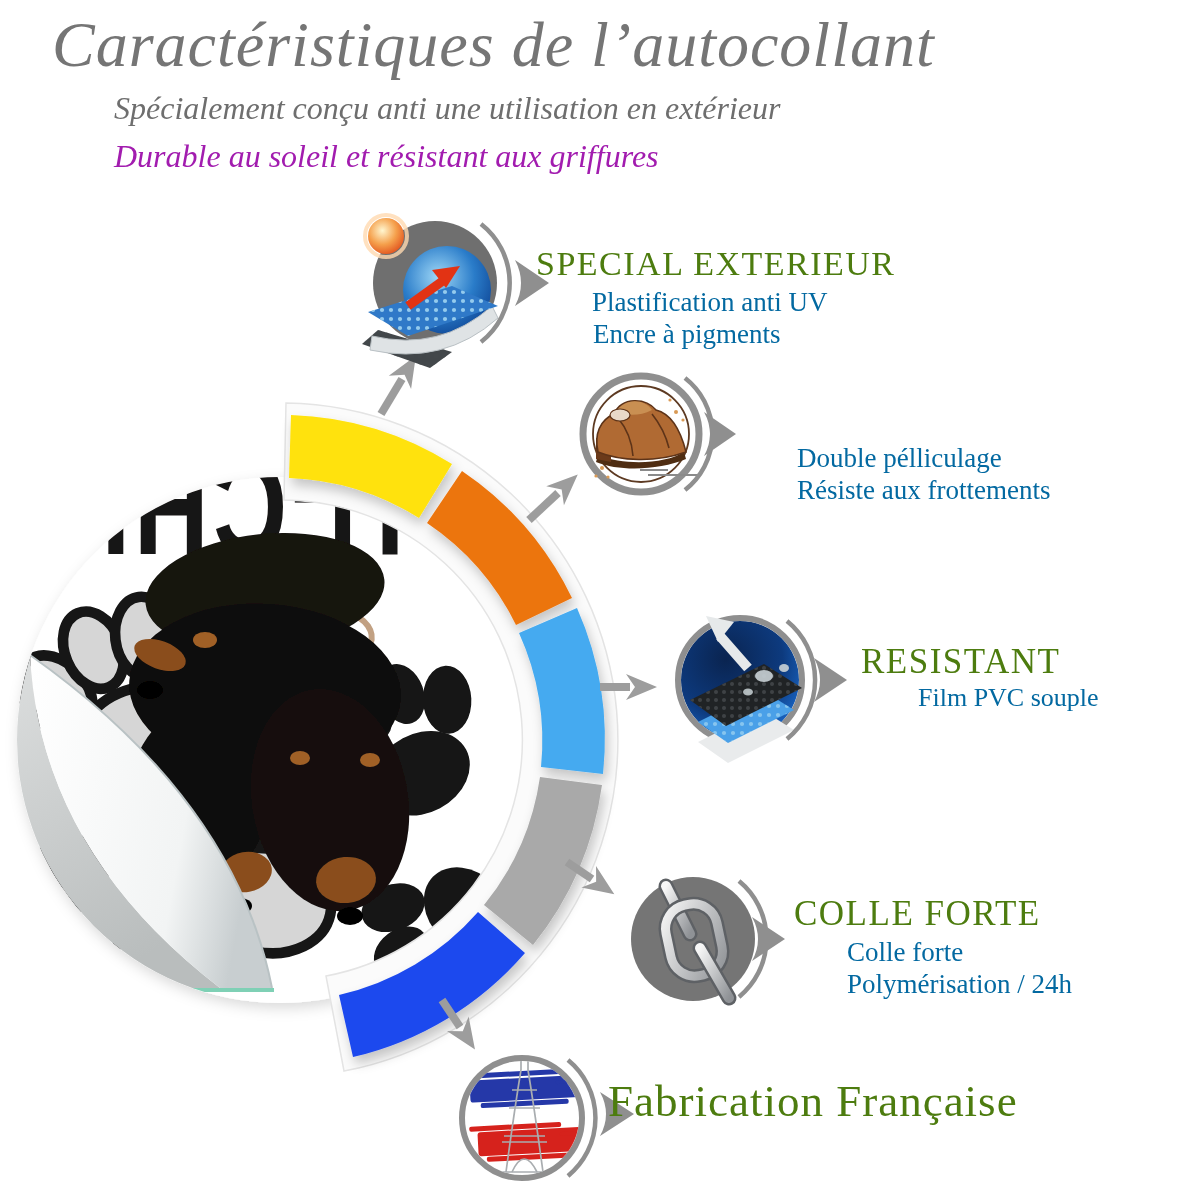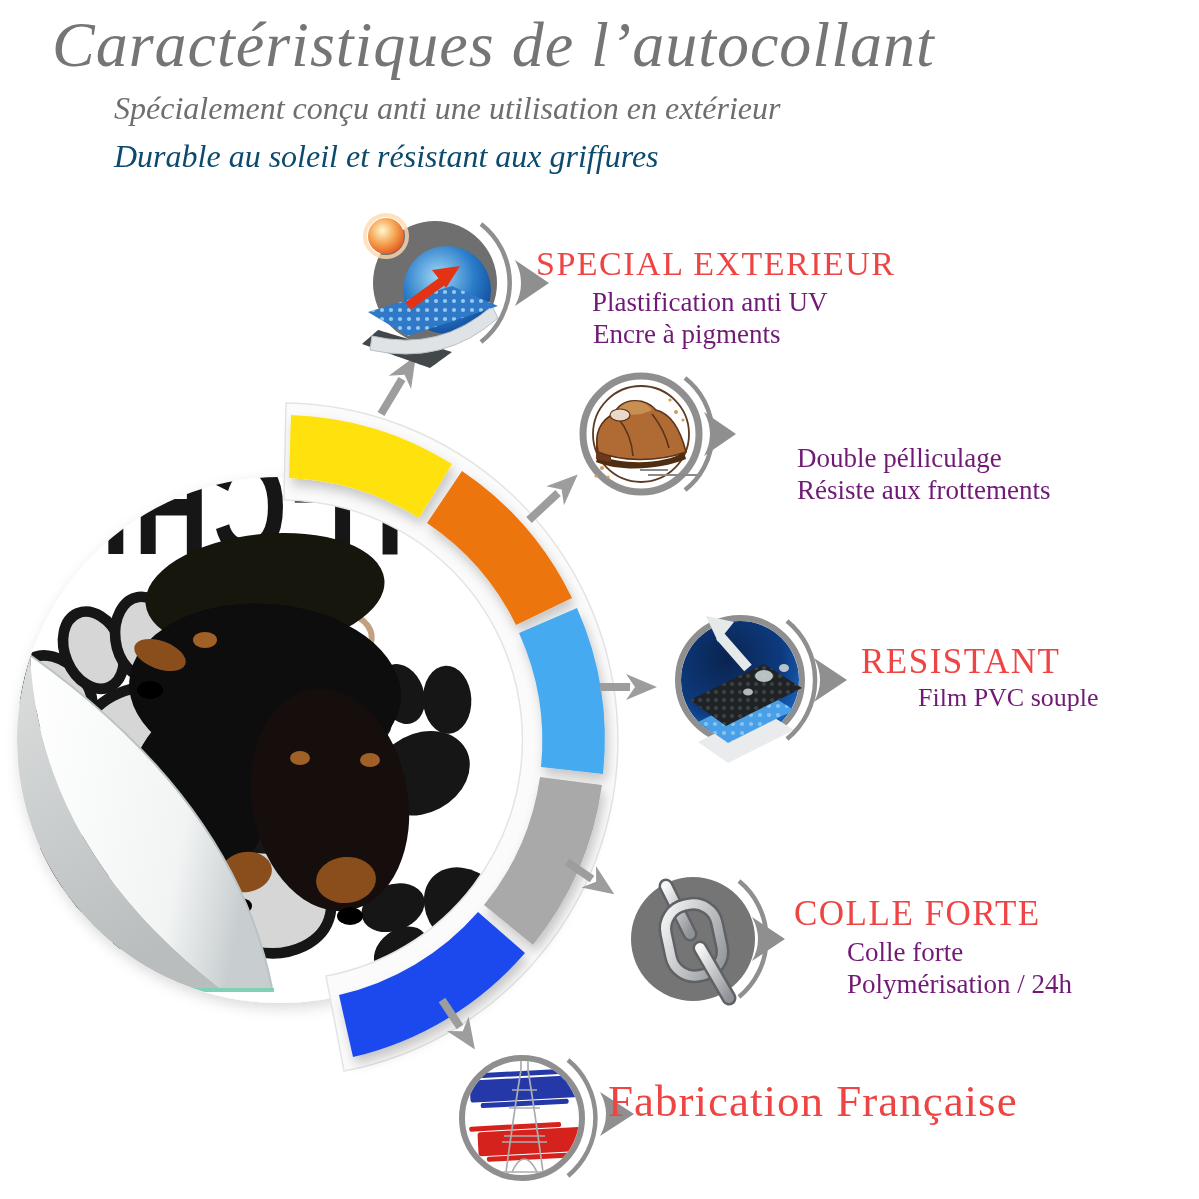--- a/index.html
+++ b/index.html
@@ -1,22 +1,22 @@
 <!DOCTYPE html>
 <html><head>
 <meta charset="utf-8">
 <style>
   html,body{margin:0;padding:0;background:#ffffff;width:1199px;height:1199px;overflow:hidden;}
   .stage{position:relative;width:1077px;height:1199px;font-family:"Liberation Serif",serif;}
   .abs{position:absolute;white-space:nowrap;}
   .title{left:52px;top:8px;font-size:64px;font-style:italic;color:#757575;letter-spacing:1px;}
   .sub1{left:114px;top:90px;font-size:32px;font-style:italic;color:#6e6e6e;}
-  .sub2{left:114px;top:138px;font-size:32px;font-style:italic;color:#0c4a6e;}
-  .feat-title{color:#ef4444;letter-spacing:1.5px;line-height:1.05;}
-  .feat-line{color:#701a75;line-height:1.05;}
+  .sub2{left:114px;top:138px;font-size:32px;font-style:italic;color:#a21caf;}
+  .feat-title{color:#4d7c0f;letter-spacing:1.5px;line-height:1.05;}
+  .feat-line{color:#0369a1;line-height:1.05;}
   .f0t{left:536px;top:246px;font-size:34px;}
   .f0a{left:592px;top:288px;font-size:27px;}
   .f0b{left:593px;top:320px;font-size:27px;}
   .f1t{left:744px;top:402px;font-size:34px;}
   .f1a{left:797px;top:444px;font-size:27px;text-align:center;}
   .f1b{left:797px;top:476px;font-size:27px;font-family:Liberation Serif, serif;}
   .f2t{left:861px;top:644px;font-size:35px;}
   .f2a{left:918px;top:684px;font-size:26px;}
   .f3t{left:794px;top:896px;font-size:35px;}
   .f3a{left:847px;top:938px;font-size:27px;}

